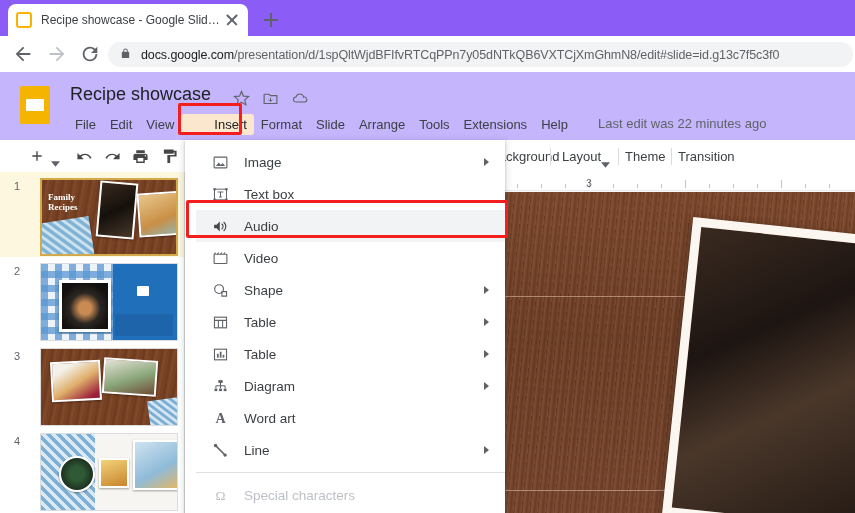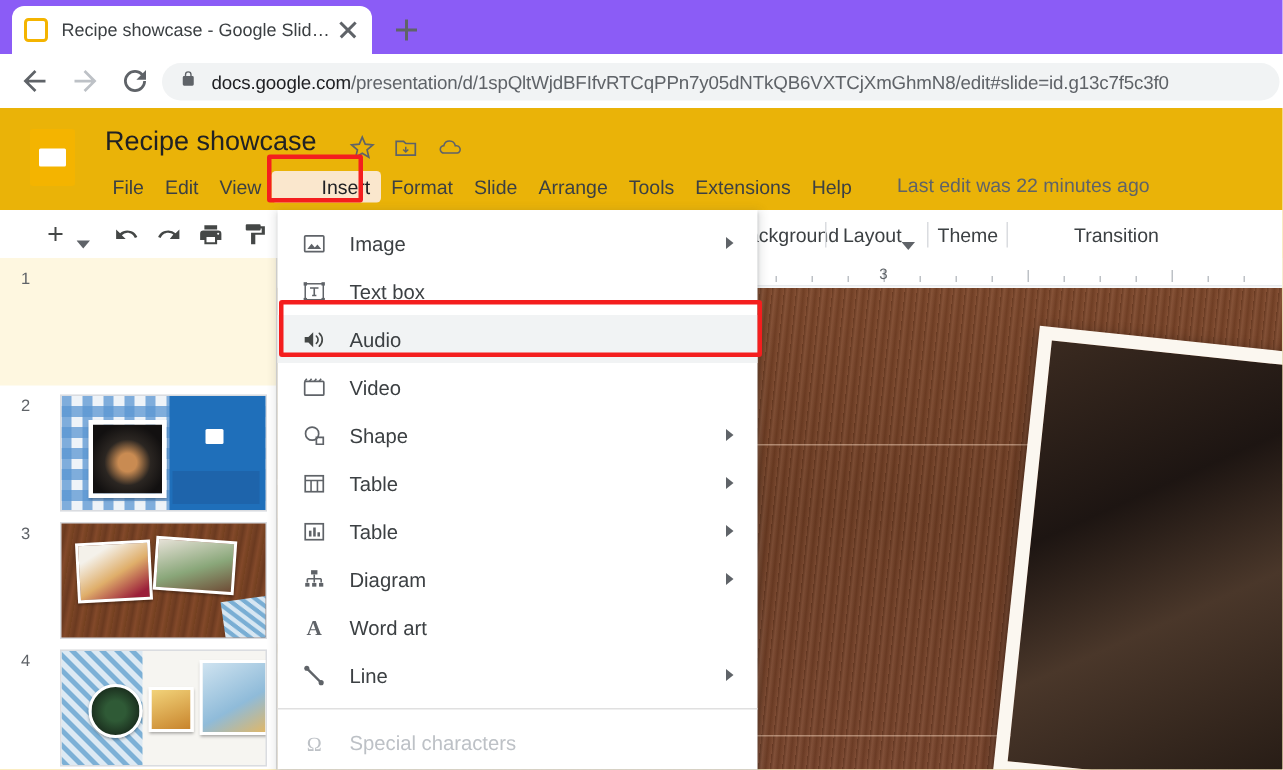--- a/index.html
+++ b/index.html
@@ -64,21 +64,21 @@
     overflow: hidden;
   }
   .lock-icon { flex: 0 0 11px; margin-right: 10px; }
   .url-text {
     font-size: 12.5px; color: #5f6368; white-space: nowrap;
     letter-spacing: -0.1px;
   }
   .url-text .url-host { color: #202124; }
 
   
-  .app { position: absolute; left: 0; top: 72px; width: 855px; height: 441px; background: #eab308; }
+  .app { position: absolute; left: 0; top: 72px; width: 855px; height: 441px; background: #c4b5fd; }
 
   .slides-icon {
     position: absolute; left: 20px; top: 14px; width: 30px; height: 38px;
     background: #f4b400; border-radius: 2px;
   }
   .slides-icon::after {
     content: ""; position: absolute; left: 6px; top: 13px;
     width: 18px; height: 12px; background: #fff; border-radius: 1px;
   }
 
@@ -201,21 +201,21 @@
     border: 9px solid #fbf7f0;
     transform: rotate(6deg);
     box-shadow: 0 3px 10px rgba(0,0,0,.45);
   }
 
   
   .dropdown {
     position: absolute; left: 185px; top: 68px; width: 320px; height: 373px;
     background: #ffffff;
     box-shadow: 0 2px 6px 2px rgba(60,64,67,.15), 0 1px 2px rgba(60,64,67,.3);
-    z-index: 50; padding-top: 6px;
+    z-index: 50; padding-top: 6px; padding-left: 11px;
   }
   .mrow {
     position: relative; height: 32px; display: flex; align-items: center;
     padding-left: 14px;
   }
   .mrow.hover { background: #f1f3f4; }
   .mrow-icon {
     flex: 0 0 20px; width: 20px; height: 20px; margin-right: 14px;
     display: flex; align-items: center; justify-content: center;
   }
@@ -342,27 +342,35 @@
     <div class="tb-sep" style="left:550px"></div>
     <div class="tb-text" style="left:562px">Layout</div>
     <div class="tb-icon" style="left:601px;top:14px">
       <svg width="9" height="6" viewBox="0 0 10 6">
           <path d="M0 0h10L5 6z" fill="#5f6368"></path>
         </svg>
     </div>
     <div class="tb-sep" style="left:618px"></div>
     <div class="tb-text" style="left:625px">Theme</div>
     <div class="tb-sep" style="left:671px"></div>
-    <div class="tb-text" style="left:716px">Transition</div>
+    <div class="tb-text" style="left:678px">Transition</div>
   </div>
 
   <div class="slide-panel">
 
     <div class="thumb-row selected" style="top:0">
       <div class="thumb-num">1</div>
+      <div class="thumb selected wood">
+        <div class="t1-title">Family Recipes</div>
+        <div class="photo" style="left:-6px;top:40px;width:56px;height:42px;background:
+             linear-gradient(45deg,#cfe3ef 25%,#7fb3d5 25%,#7fb3d5 50%,#cfe3ef 50%,#cfe3ef 75%,#7fb3d5 75%);
+             background-size:9px 9px;transform:rotate(-9deg);border:none"></div>
+        <div class="photo" style="left:56px;top:2px;width:38px;height:56px;background:linear-gradient(150deg,#3a2a1e,#15100c 50%,#47372a);transform:rotate(5deg)"></div>
+        <div class="photo" style="left:96px;top:12px;width:48px;height:44px;background:linear-gradient(160deg,#e8c78c,#c98f46 60%,#8fb8b5);transform:rotate(-4deg)"></div>
+      </div>
     </div>
 
     <div class="thumb-row" style="top:85px">
       <div class="thumb-num">2</div>
       <div class="thumb gingham">
         <div style="position:absolute;left:72px;top:0;width:66px;height:78px;background:#1f6fba"></div>
         <div style="position:absolute;left:74px;top:50px;width:58px;height:22px;background:#1e63a8;opacity:.85"></div>
         <div class="photo" style="left:18px;top:16px;width:52px;height:52px;background:radial-gradient(circle at 50% 55%,#c98b52 18%,#2b2622 45%,#121010 75%);border-width:3px"></div>
         <div style="position:absolute;left:96px;top:22px;width:12px;height:10px;background:#fff;border-radius:1px"></div>
       </div>

